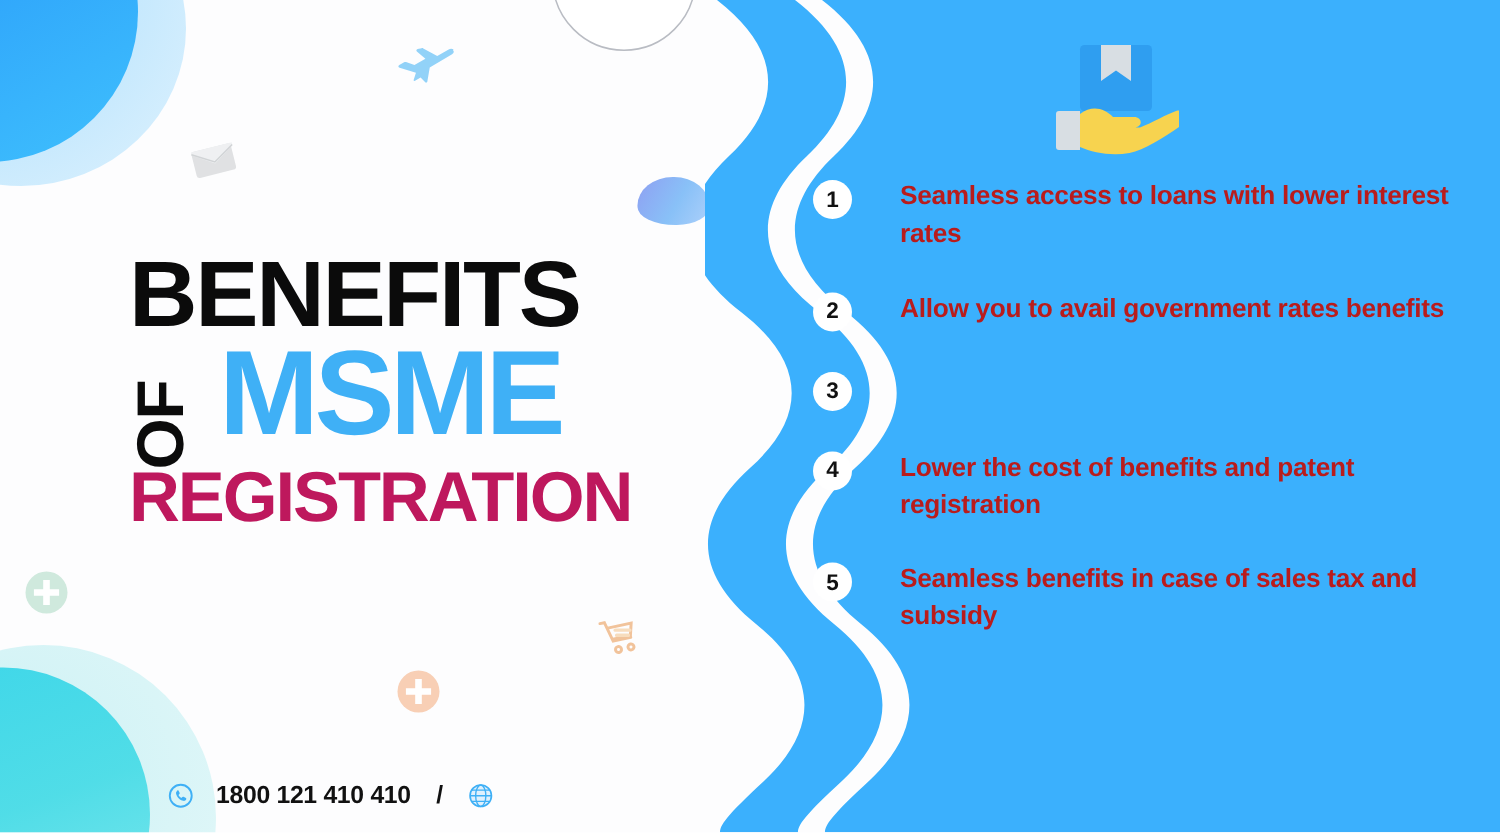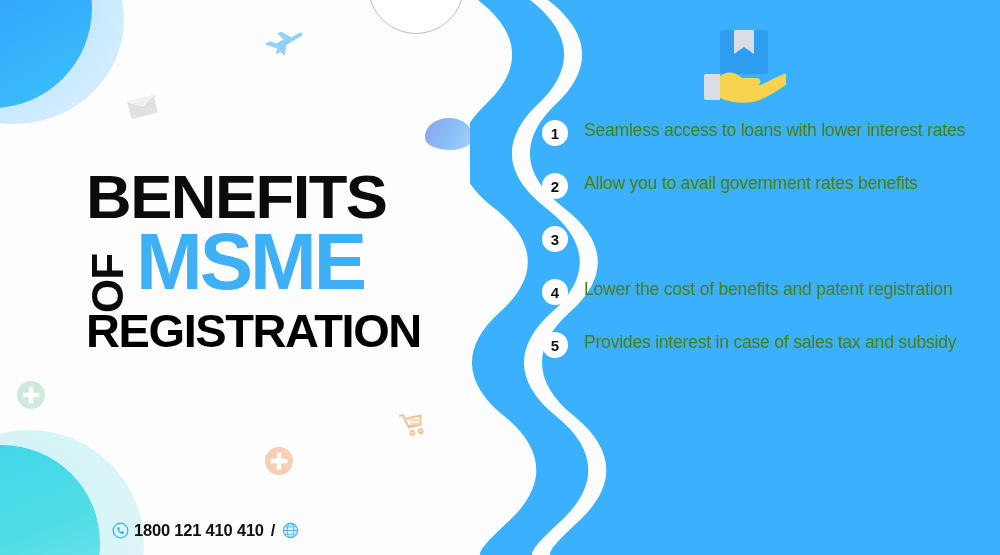--- a/index.html
+++ b/index.html
@@ -96,39 +96,39 @@
     margin-right:2px;
     display:flex;
     align-items:center;
   }
   .title-msme {
     font-size:80px;
     font-weight:900;
     color:#3fb0f6;
     letter-spacing:-3px;
     line-height:.92;
-    margin-left:4px;
+    margin-left:14px;
     margin-top:-2px;
   }
   .title-line3 {
     font-size:47px;
     font-weight:900;
     letter-spacing:-1.4px;
     line-height:.95;
-    color:#000000;
+    color:#be185d;
     margin-top:-4px;
   }
 
   
   .footer {
     position:absolute;
     left:112px; bottom:15px;
     display:flex;
     align-items:center;
-    gap:5px;
+    gap:15px;
     font-size:16.5px;
     font-weight:800;
     color:#111;
     letter-spacing:-.2px;
   }
   .footer .sep { font-weight:800; margin:0 2px; }
   .footer-ico { width:17px; height:17px; flex:none; display:block; }
 
   
   .right-panel {
@@ -154,24 +154,24 @@
     border-radius:50%;
     background:#ffffff;
     color:#111;
     font-size:15px;
     font-weight:900;
     display:flex; align-items:center; justify-content:center;
     margin-top:2px;
     font-family:"Liberation Sans", sans-serif;
   }
   .item-text {
-    margin-left:16px;
-    color:#4d7c0f;
+    margin-left:32px;
+    color:#b91c1c;
     font-size:17.5px;
-    font-weight:400;
+    font-weight:700;
     line-height:1.42;
     letter-spacing:-.2px;
     max-width:392px;
   }
 
   .hand-icon {
     position:absolute;
     left:232px; top:26px;
     width:84px; height:78px;
   }
@@ -300,19 +300,19 @@
         <div class="badge">3</div>
       </div>
 
       <div class="list-item">
         <div class="badge">4</div>
         <div class="item-text">Lower the cost of benefits and patent registration</div>
       </div>
 
       <div class="list-item">
         <div class="badge">5</div>
-        <div class="item-text">Provides interest in case of sales tax and subsidy</div>
+        <div class="item-text">Seamless benefits in case of sales tax and subsidy</div>
       </div>
 
     </div>
   </div>
 
 </div>
 
 </body></html>

